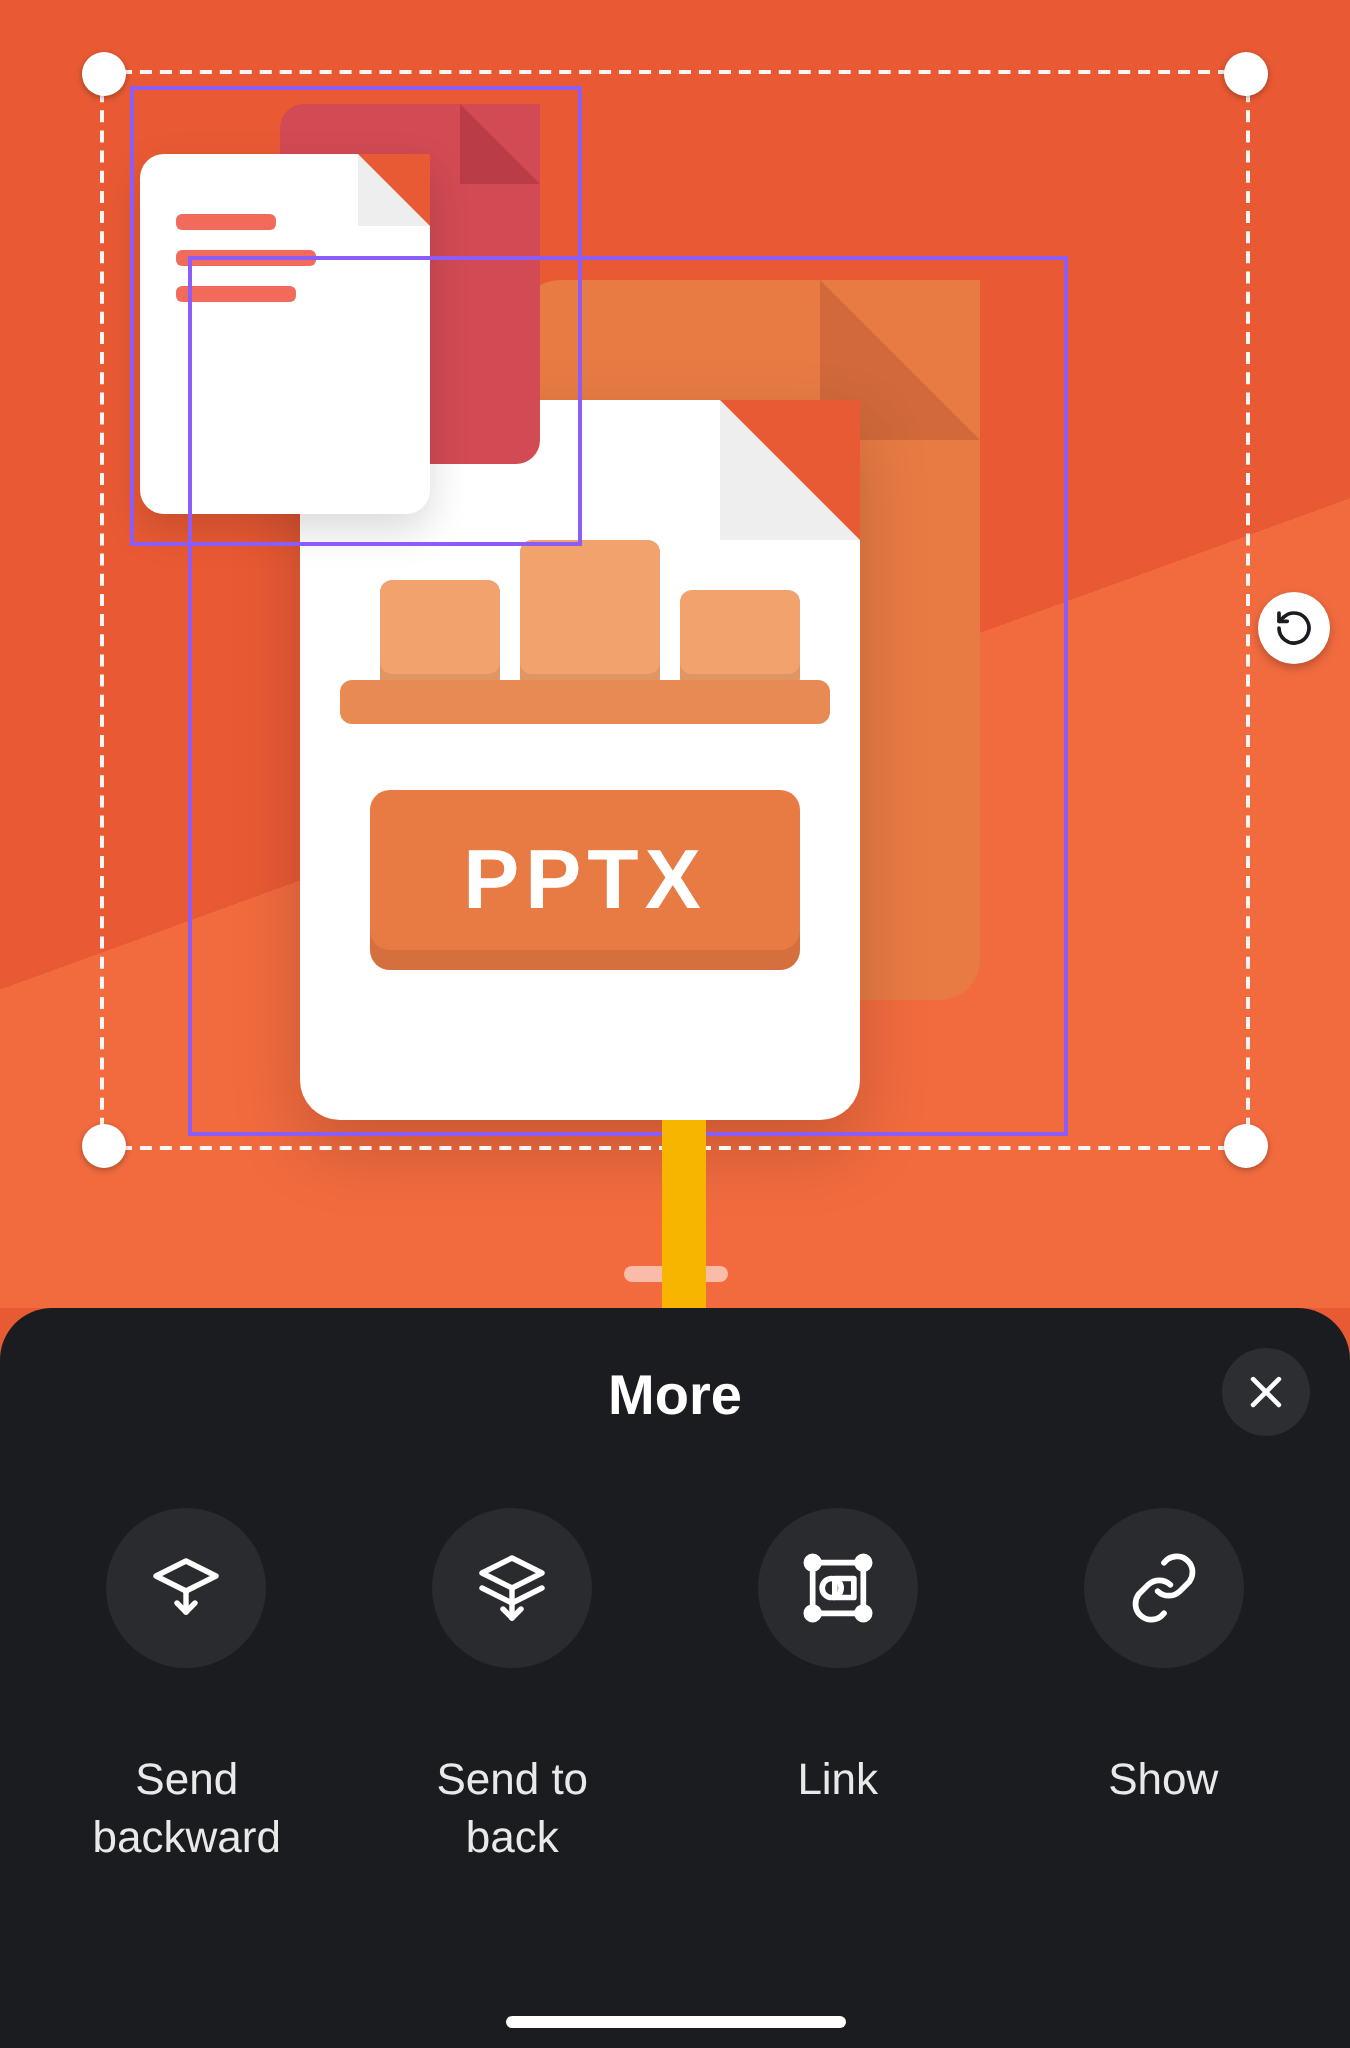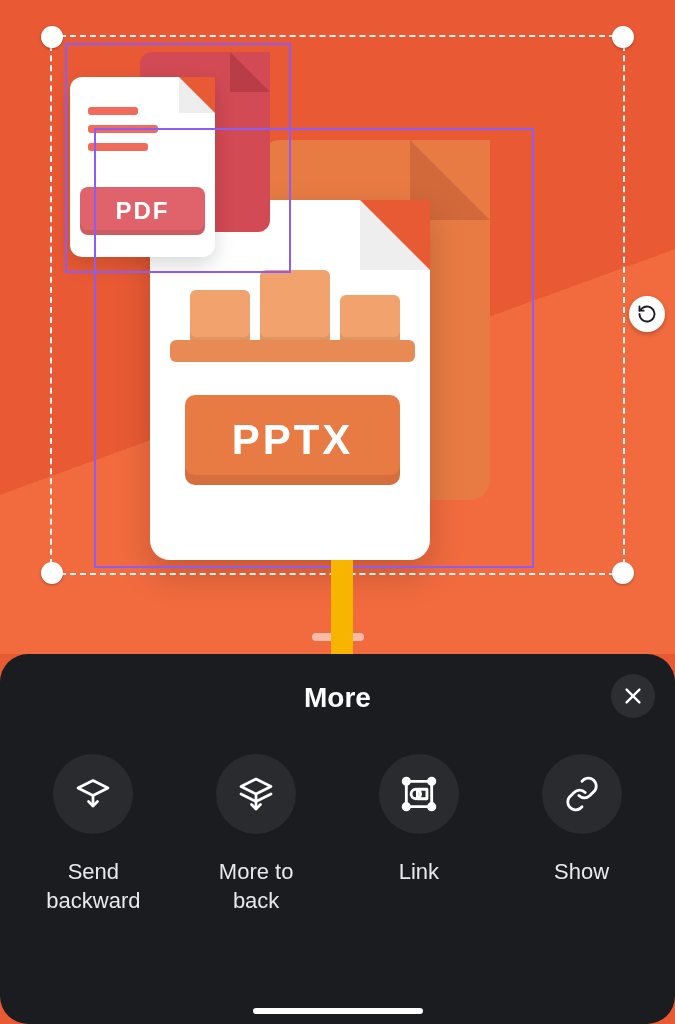--- a/index.html
+++ b/index.html
@@ -128,41 +128,40 @@
       width: 0; height: 0; border-left: 32px solid transparent; border-right: 32px solid transparent;
       border-top: 55px solid #f7b500;
     }
 
     
     .sheet {
       position: absolute; left: 0; right: 0; bottom: 0; height: 370px;
       background: #1b1c1f;
       border-top-left-radius: 26px; border-top-right-radius: 26px;
       color: #fff;
-      border-radius: 28px;
     }
     .sheet-title {
       text-align: center; font-size: 28px; font-weight: 600; margin-top: 28px;
     }
     .close-btn {
       position: absolute; right: 20px; top: 20px; width: 44px; height: 44px;
       border-radius: 50%; background: #2d2e32;
       display: flex; align-items: center; justify-content: center; cursor: pointer;
     }
 
     .actions {
       position: absolute; left: 0; right: 0; top: 100px;
       display: flex; justify-content: space-around; padding: 0 12px;
     }
     .action { display: flex; flex-direction: column; align-items: center; width: 120px; cursor: pointer; }
     .action-circle {
       width: 80px; height: 80px; border-radius: 50%; background: #2a2b2f;
       display: flex; align-items: center; justify-content: center;
     }
-    .action-label { margin-top: 24px; font-size: 22px; color: #e9e9ea; text-align: center; line-height: 1.3; white-space: pre-line; }
+    .action-label { margin-top: 42px; font-size: 22px; color: #e9e9ea; text-align: center; line-height: 1.3; white-space: pre-line; }
 
     
     .home-ind {
       position: absolute; left: 50%; transform: translateX(-50%); bottom: 10px;
       width: 170px; height: 6px; background: #fff; border-radius: 3px;
     }
   </style>
 </head>
 <body>
 
@@ -190,23 +189,20 @@
       <div class="pdf-back-page">
         <div class="pdf-back-fold"></div>
       </div>
       <div class="pdf-page">
         <div class="pdf-fold"></div>
         <div class="pdf-lines">
             <div class="l1"></div>
             <div class="l2"></div>
             <div class="l3"></div>
           </div>
-        <div class="pdf-badge">
-          <span>PDF</span>
-        </div>
       </div>
     </div>
 
     <div class="selection">
       <div class="sel-handle h-tl"></div>
       <div class="sel-handle h-tr"></div>
       <div class="sel-handle h-bl"></div>
       <div class="sel-handle h-br"></div>
     </div>
 
@@ -254,21 +250,21 @@
 
       <div class="action">
         <div class="action-circle">
           <svg width="36" height="36" viewBox="0 0 24 24" fill="none" stroke="#fff" stroke-width="1.8" stroke-linejoin="round" stroke-linecap="round">
             <polygon points="12 2 22 7 12 12 2 7 12 2"></polygon>
             <polyline points="2 12 12 17 22 12"></polyline>
             <polyline points="12 12 12 22"></polyline>
               <polyline points="9 19 12 22 15 19"></polyline>
           </svg>
         </div>
-        <div class="action-label">More to
+        <div class="action-label">Send to
 back</div>
       </div>
 
       <div class="action">
         <div class="action-circle">
           <svg width="38" height="38" viewBox="0 0 24 24" fill="none" stroke="#fff" stroke-width="1.8" stroke-linejoin="round" stroke-linecap="round">
             <rect x="4" y="4" width="16" height="16" rx="1"></rect>
             <circle cx="4" cy="4" r="2" fill="#fff"></circle>
               <circle cx="20" cy="4" r="2" fill="#fff"></circle>
             <circle cx="4" cy="20" r="2" fill="#fff"></circle>

